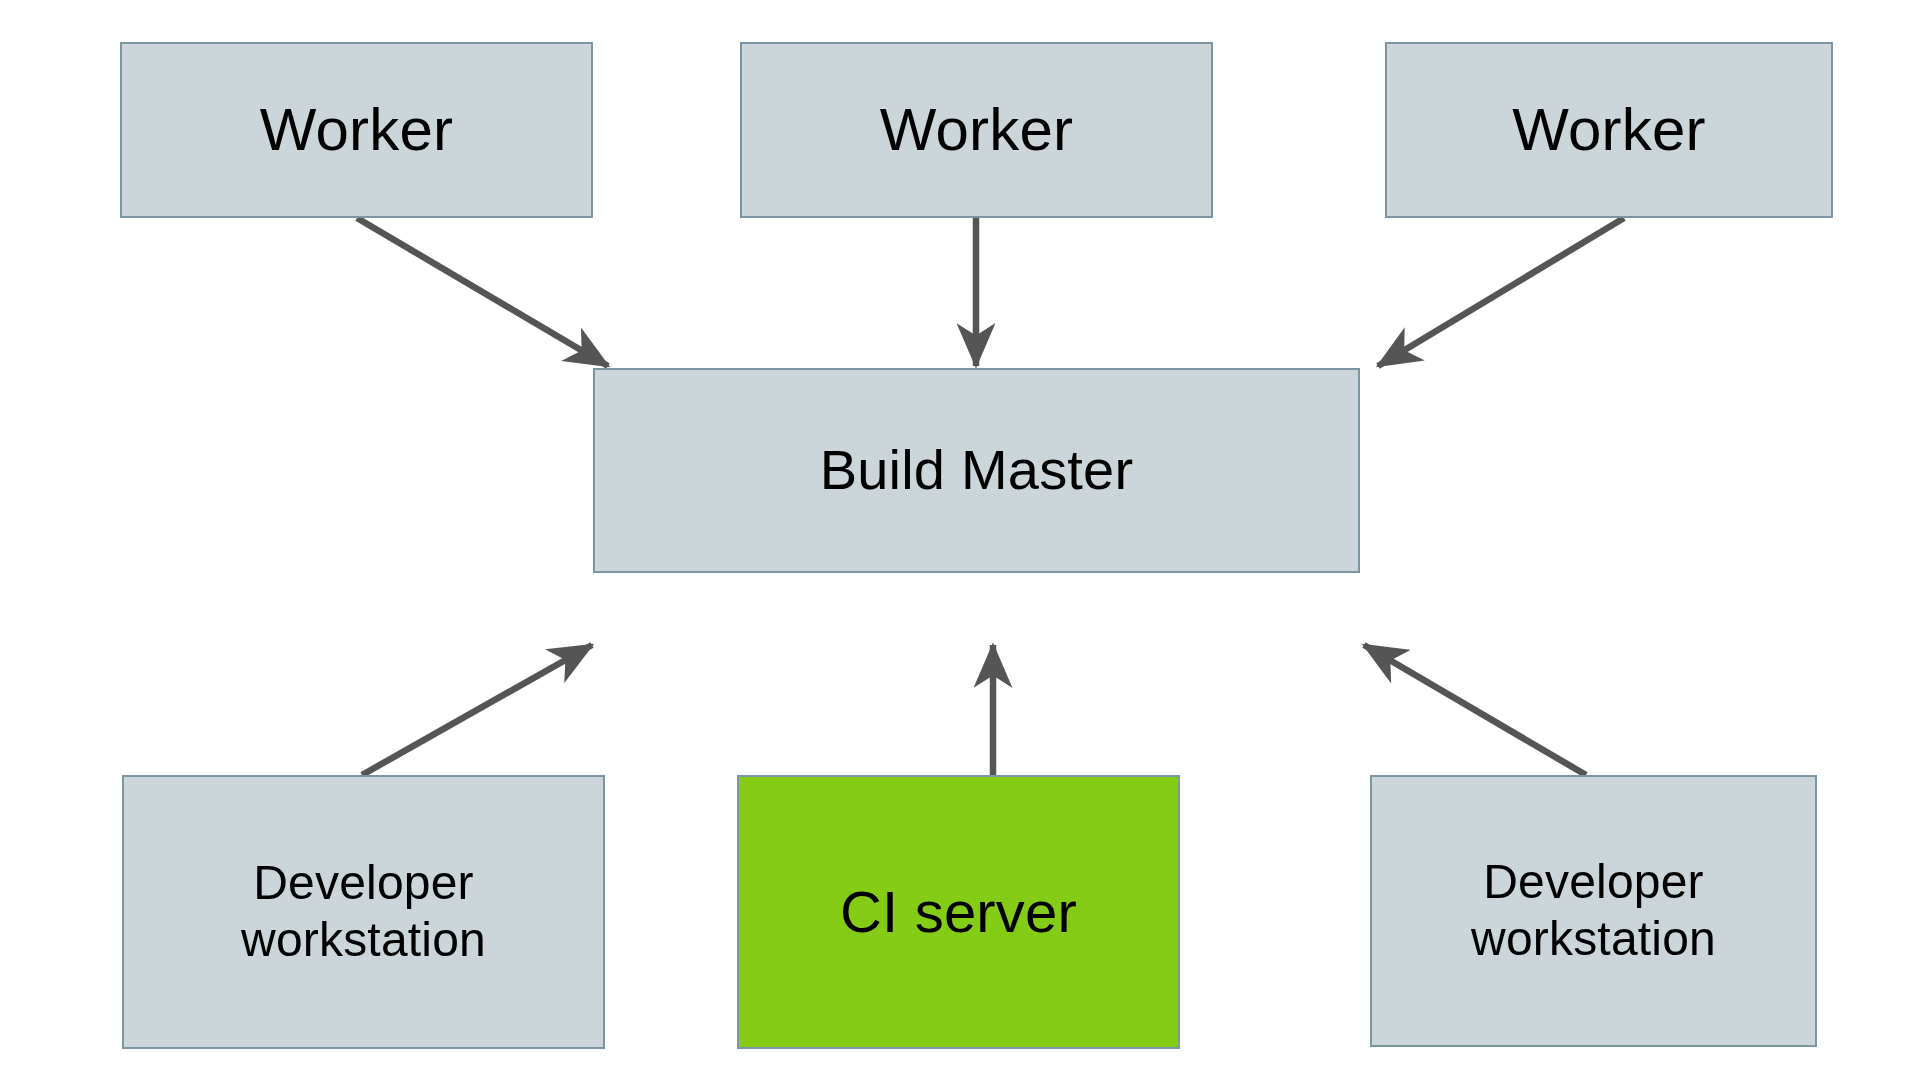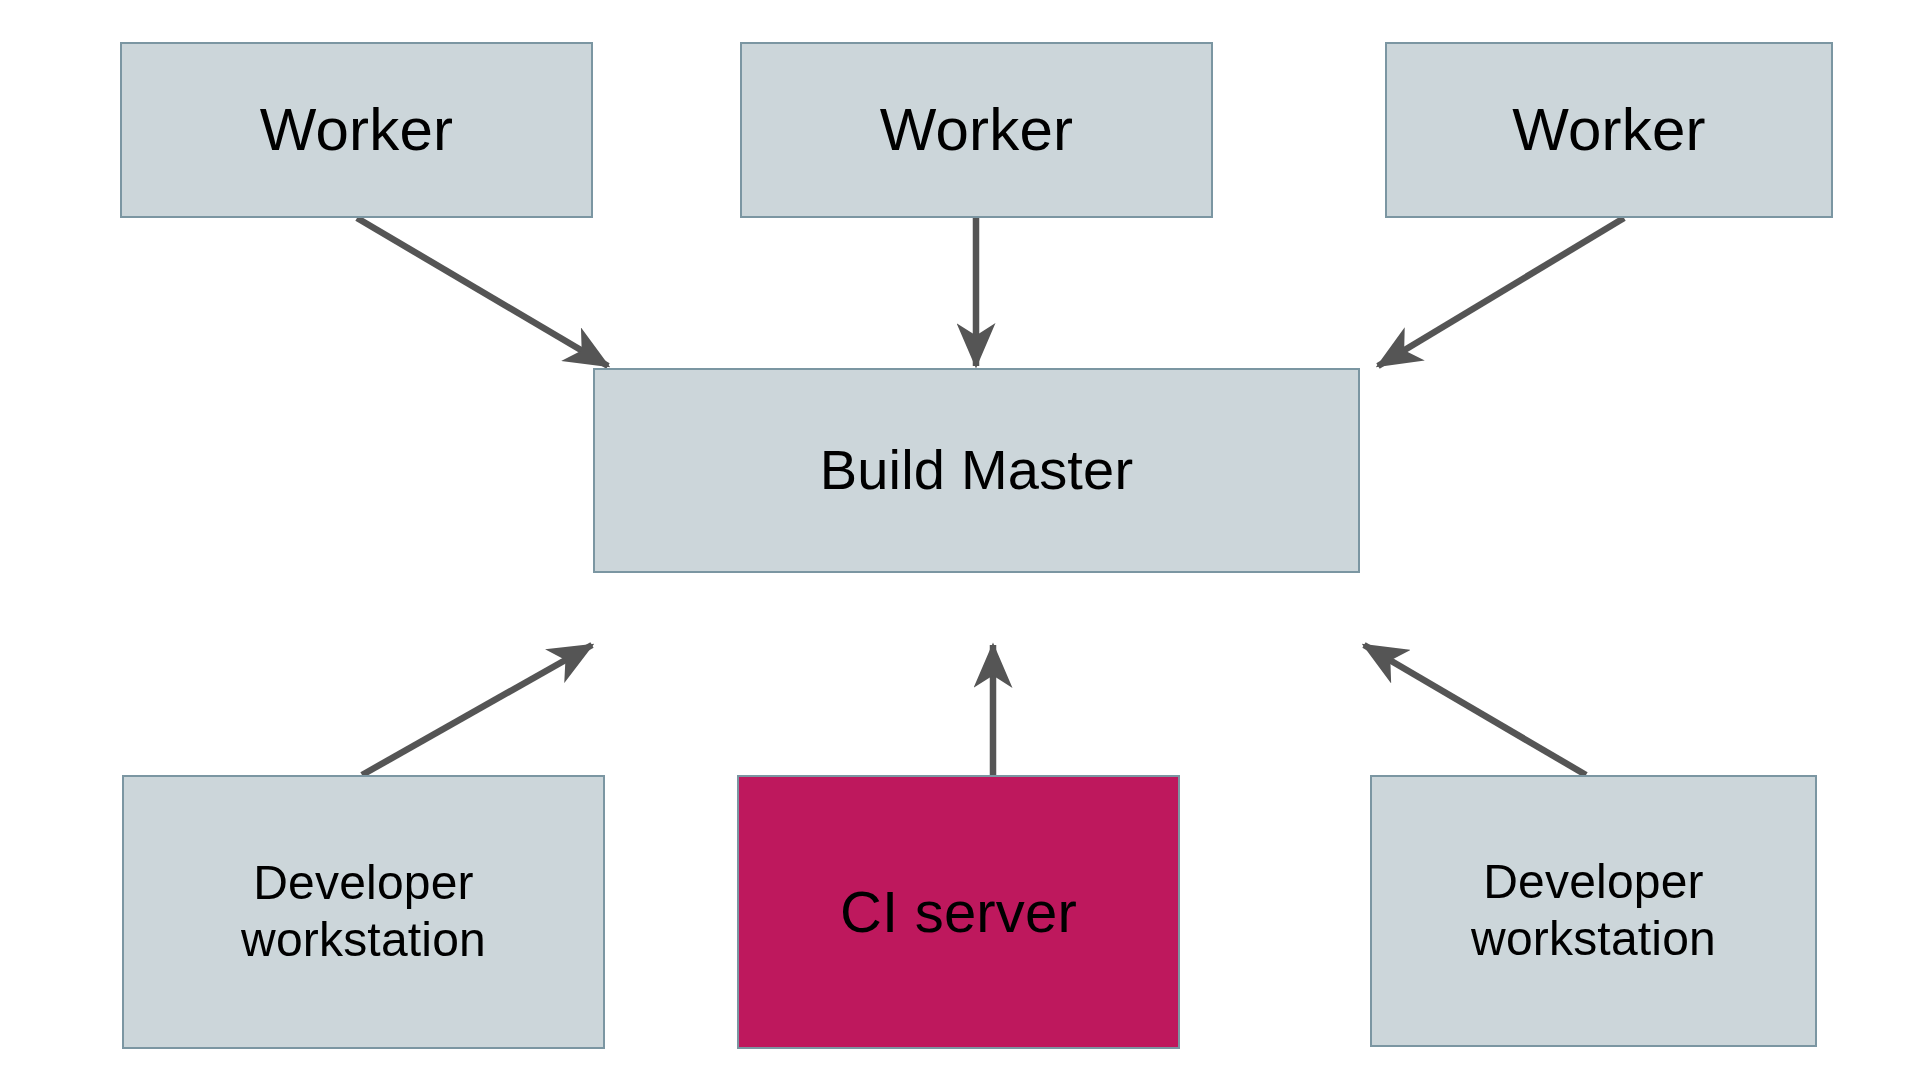--- a/index.html
+++ b/index.html
@@ -78,21 +78,21 @@
       <div class="node node-worker" style="left: 1385px; top: 42px; width: 448px; height: 176px; background: rgb(204, 214, 218); border-color: rgb(123, 150, 162);">
         <div class="node-label" style="color: rgb(0, 0, 0);">Worker</div>
       </div>
       <div class="node node-master" style="left: 593px; top: 368px; width: 767px; height: 205px; background: rgb(204, 214, 218); border-color: rgb(123, 150, 162);">
         <div class="node-label" style="color: rgb(0, 0, 0);">Build Master</div>
       </div>
       <div class="node node-dev" style="left: 122px; top: 775px; width: 483px; height: 274px; background: rgb(204, 214, 218); border-color: rgb(123, 150, 162);">
         <div class="node-label" style="color: rgb(0, 0, 0);">Developer
 workstation</div>
       </div>
-      <div class="node node-ci" style="left: 737px; top: 775px; width: 443px; height: 274px; background: #be185d; border-color: rgb(123, 150, 162);">
+      <div class="node node-ci" style="left: 737px; top: 775px; width: 443px; height: 274px; background: #84cc16; border-color: rgb(123, 150, 162);">
         <div class="node-label" style="color: rgb(0, 0, 0);">CI server</div>
       </div>
       <div class="node node-dev" style="left: 1370px; top: 775px; width: 447px; height: 272px; background: rgb(204, 214, 218); border-color: rgb(123, 150, 162);">
         <div class="node-label" style="color: rgb(0, 0, 0);">Developer
 workstation</div>
       </div>
     </div>
 
 </div>
 

